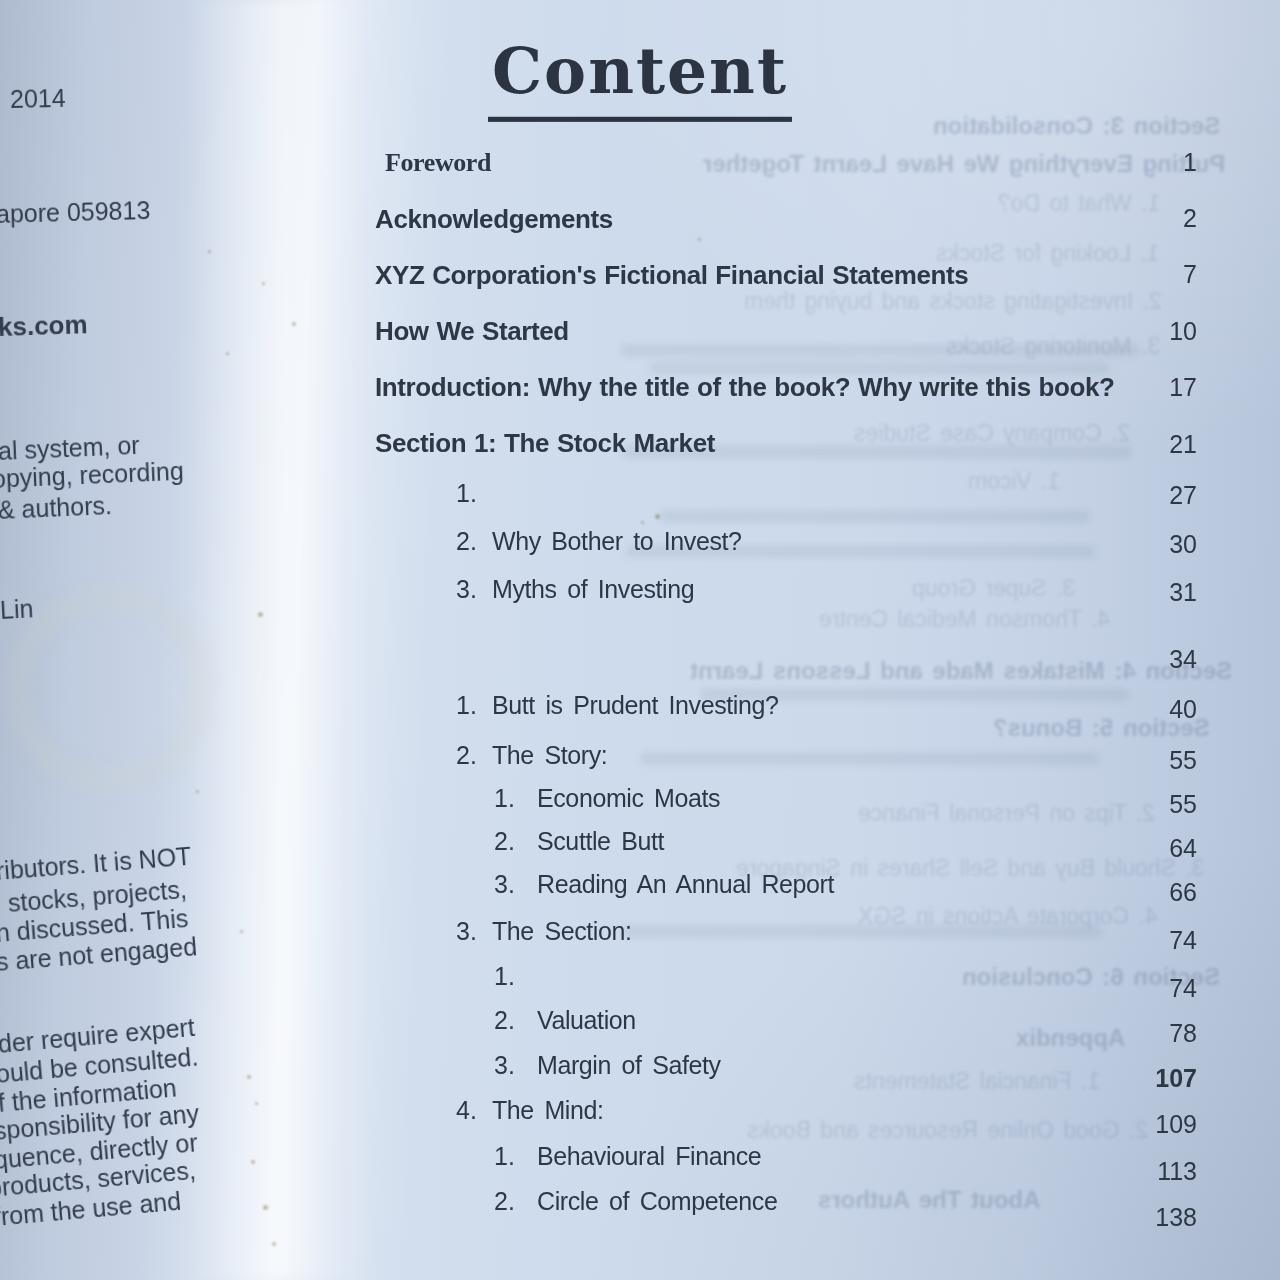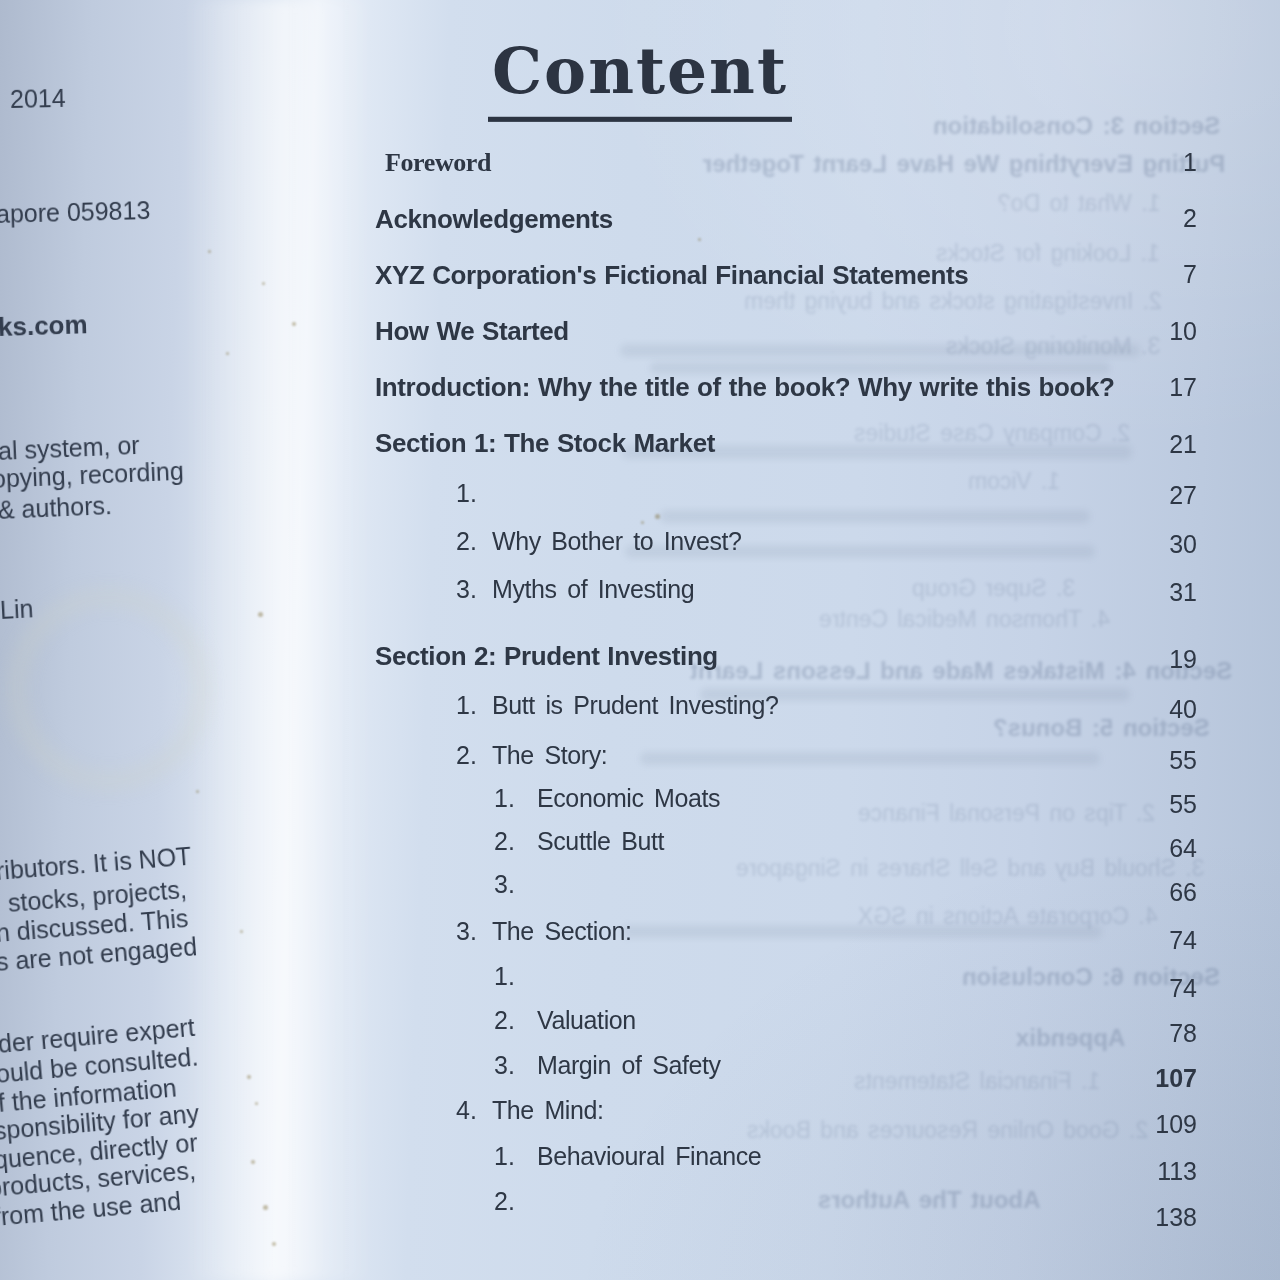--- a/index.html
+++ b/index.html
@@ -153,22 +153,21 @@
         <span class="toc-num" style="left: 456px;">2.</span>
         <span class="toc-label" style="left: 492px;">Why Bother to Invest?</span>
         <span class="toc-page" style="left: 1117px; transform: translateY(3px);">30</span>
       </div>
       <div class="toc-row" style="top: 575px;">
         <span class="toc-num" style="left: 456px;">3.</span>
         <span class="toc-label" style="left: 492px;">Myths of Investing</span>
         <span class="toc-page" style="left: 1117px; transform: translateY(3px);">31</span>
       </div>
       <div class="toc-row" style="top: 641px;">
-        <span class="toc-label b" style="left: 375px;">Section 2: Prudent Investing</span>
-        <span class="toc-page" style="left: 1117px; transform: translateY(4px);">19</span>
+        <span class="toc-page" style="left: 1117px; transform: translateY(4px);">34</span>
       </div>
       <div class="toc-row" style="top: 691px;">
         <span class="toc-num" style="left: 456px;">1.</span>
         <span class="toc-label" style="left: 492px;">Butt is Prudent Investing?</span>
         <span class="toc-page" style="left: 1117px; transform: translateY(4px);">40</span>
       </div>
       <div class="toc-row" style="top: 741px;">
         <span class="toc-num" style="left: 456px;">2.</span>
         <span class="toc-label" style="left: 492px;">The Story:</span>
         <span class="toc-page" style="left: 1117px; transform: translateY(5px);">55</span>
@@ -178,20 +177,21 @@
         <span class="toc-label" style="left: 537px;">Economic Moats</span>
         <span class="toc-page" style="left: 1117px; transform: translateY(6px);">55</span>
       </div>
       <div class="toc-row" style="top: 827px;">
         <span class="toc-num" style="left: 494px;">2.</span>
         <span class="toc-label" style="left: 537px;">Scuttle Butt</span>
         <span class="toc-page" style="left: 1117px; transform: translateY(7px);">64</span>
       </div>
       <div class="toc-row" style="top: 870px;">
         <span class="toc-num" style="left: 494px;">3.</span>
+        <span class="toc-label" style="left: 537px;">Reading An Annual Report</span>
         <span class="toc-page" style="left: 1117px; transform: translateY(8px);">66</span>
       </div>
       <div class="toc-row" style="top: 917px;">
         <span class="toc-num" style="left: 456px;">3.</span>
         <span class="toc-label" style="left: 492px;">The Section:</span>
         <span class="toc-page" style="left: 1117px; transform: translateY(9px);">74</span>
       </div>
       <div class="toc-row" style="top: 962px;">
         <span class="toc-num" style="left: 494px;">1.</span>
         <span class="toc-page" style="left: 1117px; transform: translateY(12px);">74</span>
@@ -211,20 +211,21 @@
         <span class="toc-label" style="left: 492px;">The Mind:</span>
         <span class="toc-page" style="left: 1117px; transform: translateY(14px);">109</span>
       </div>
       <div class="toc-row" style="top: 1142px;">
         <span class="toc-num" style="left: 494px;">1.</span>
         <span class="toc-label" style="left: 537px;">Behavioural Finance</span>
         <span class="toc-page" style="left: 1117px; transform: translateY(15px);">113</span>
       </div>
       <div class="toc-row" style="top: 1187px;">
         <span class="toc-num" style="left: 494px;">2.</span>
+        <span class="toc-label" style="left: 537px;">Circle of Competence</span>
         <span class="toc-page" style="left: 1117px; transform: translateY(16px);">138</span>
       </div>
     </div>
 
   <div id="specks">
       <div class="stain" style="left: 208px; top: 250px; width: 3px; height: 3px; background: rgba(128, 114, 62, 0.45);"></div>
       <div class="stain" style="left: 262px; top: 282px; width: 3px; height: 3px; background: rgba(128, 114, 62, 0.45);"></div>
       <div class="stain" style="left: 292px; top: 322px; width: 4px; height: 4px; background: rgba(128, 114, 62, 0.45);"></div>
       <div class="stain" style="left: 226px; top: 352px; width: 3px; height: 3px; background: rgba(128, 114, 62, 0.45);"></div>
       <div class="stain" style="left: 698px; top: 238px; width: 3px; height: 3px; background: rgba(128, 114, 62, 0.45);"></div>

